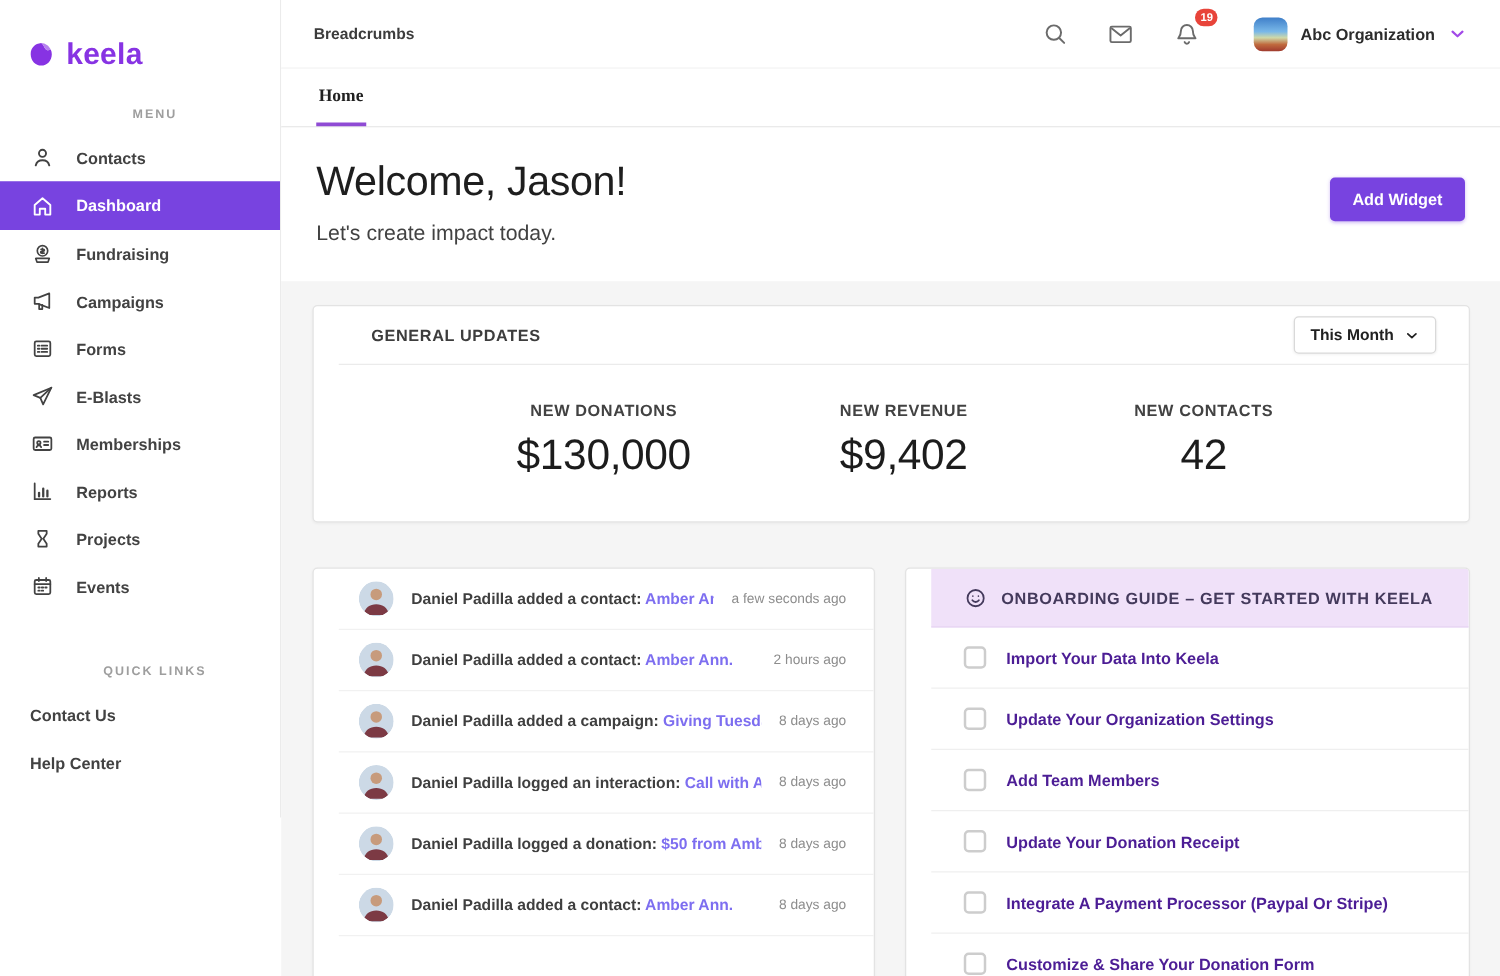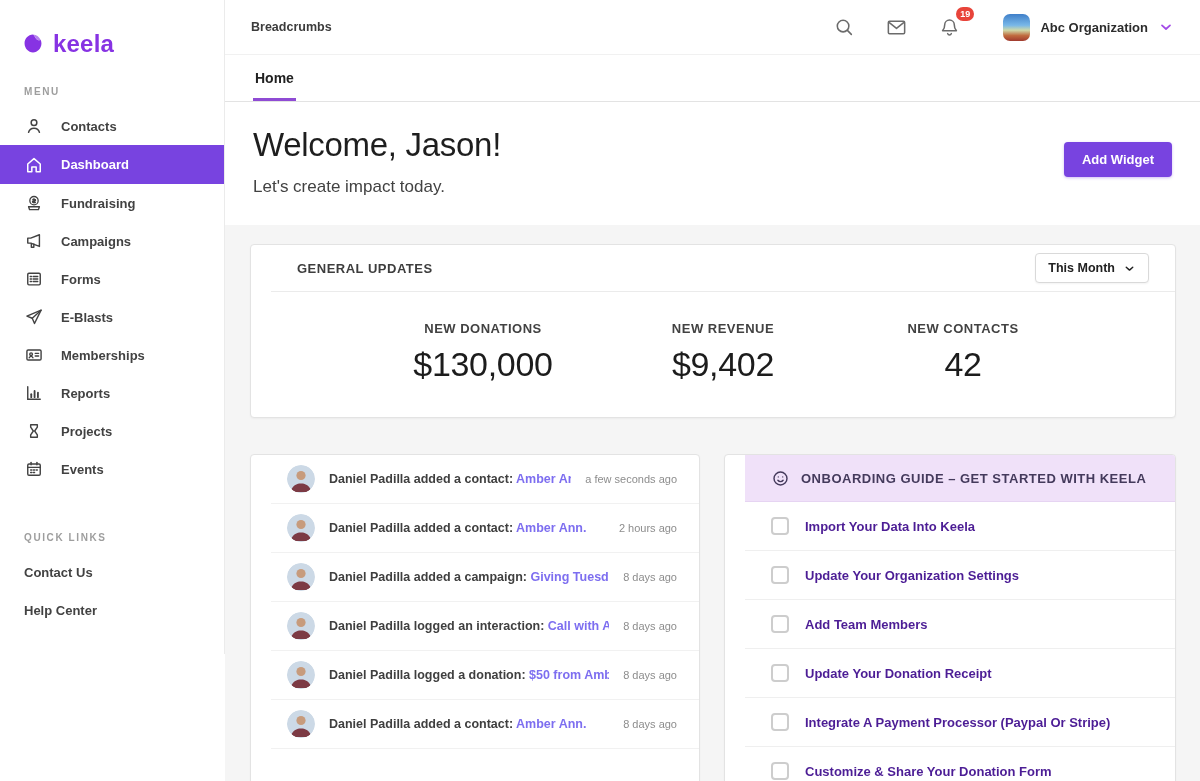--- a/index.html
+++ b/index.html
@@ -4,21 +4,21 @@
 <style>
   * { margin:0; padding:0; box-sizing:border-box; }
   html,body { width:1200px; height:781px; overflow:hidden; }
   body {
     font-family:"Liberation Sans", sans-serif;
     background:#fff; color:#212121; display:flex;
   }
   svg { display:block; }
 
   
-  .sidebar { width:225px; flex-shrink:0; background:#fff; border-right:1px solid #ebebeb; height:654px; }
+  .sidebar { width:225px; flex-shrink:0; background:#fff; border-right:1px solid #ebebeb; height:654px;text-align:center; }
   .logo { display:flex; align-items:center; gap:7px; padding:26px 0 0 20px; height:62px; }
   .logo-text { font-size:24px; font-weight:700; color:#8733e3; letter-spacing:.2px; }
   .section-label { font-size:10px; font-weight:700; letter-spacing:1.6px; color:#9e9e9e; margin:24px 0 10px 24px; }
   .nav-item { display:flex; align-items:center; gap:17px; height:38px; padding-left:24px; cursor:pointer; color:#424242; }
   .nav-item .nav-label { font-size:13px; font-weight:700; }
   .nav-item svg { stroke:#424242; }
   .nav-item.active { background:#7843e0; color:#fff; height:39px; }
   .nav-item.active svg { stroke:#fff; }
   .quick-links { margin-top:18px; }
   .quick-link { height:38px; display:flex; align-items:center; padding-left:24px; font-size:13px; font-weight:700; color:#424242; cursor:pointer; }
@@ -30,21 +30,21 @@
   .breadcrumbs { font-size:12.5px; font-weight:700; color:#3c3c3c; }
   .topbar-right { margin-left:auto; display:flex; align-items:center; gap:26px; }
   .icon-btn { cursor:pointer; position:relative; padding:2px; }
   .badge { position:absolute; top:-7px; right:-11px; background:#e8443a; color:#fff; font-size:9px; font-weight:700; border-radius:9px; padding:2px 4px; min-width:16px; text-align:left; }
   .org { display:flex; align-items:center; gap:10px; cursor:pointer; margin-left:14px; }
   .org-avatar { width:27px; height:27px; border-radius:7px;
     background:linear-gradient(180deg,#3f7fc9 0%,#79b8e8 42%,#cfd9a8 60%,#c06a3e 80%,#a03a2e 100%); }
   .org-name { font-size:13px; font-weight:700; color:#2c2c2c; }
 
   .tabbar { background:#fff; border-bottom:1px solid #e3e3e3; padding:0 0 0 28px; flex-shrink:0; }
-  .tab { display:inline-block; font-size:14px; font-weight:700; color:#212121; padding:15px 2px 12px; border-bottom:3px solid #8f4bd4; cursor:pointer; }
+  .tab { display:inline-block; font-size:14px; font-weight:700; color:#212121; padding:15px 2px 12px; border-bottom:3px solid #8f4bd4; cursor:pointer;font-family:Liberation Serif, serif; }
 
   .welcome { background:#fff; padding:24px 28px 28px; display:flex; align-items:flex-start; flex-shrink:0; }
   .welcome-title { font-size:33px; font-weight:400; color:#1e1e1e; letter-spacing:-.3px; }
   .welcome-sub { font-size:17px; color:#424242; margin-top:13px; }
   .btn-primary { margin-left:auto; margin-top:16px; background:#7843e0; color:#fff; border:none; border-radius:4px;
     padding:10px 18px; font-size:13px; font-weight:700; cursor:pointer; font-family:inherit;
     box-shadow:0 1px 3px rgba(120,67,224,.35); }
 
   .content { flex:1; min-height:0; background:#f5f5f5; padding:19px 24px 0 25px; overflow:hidden; }
 

